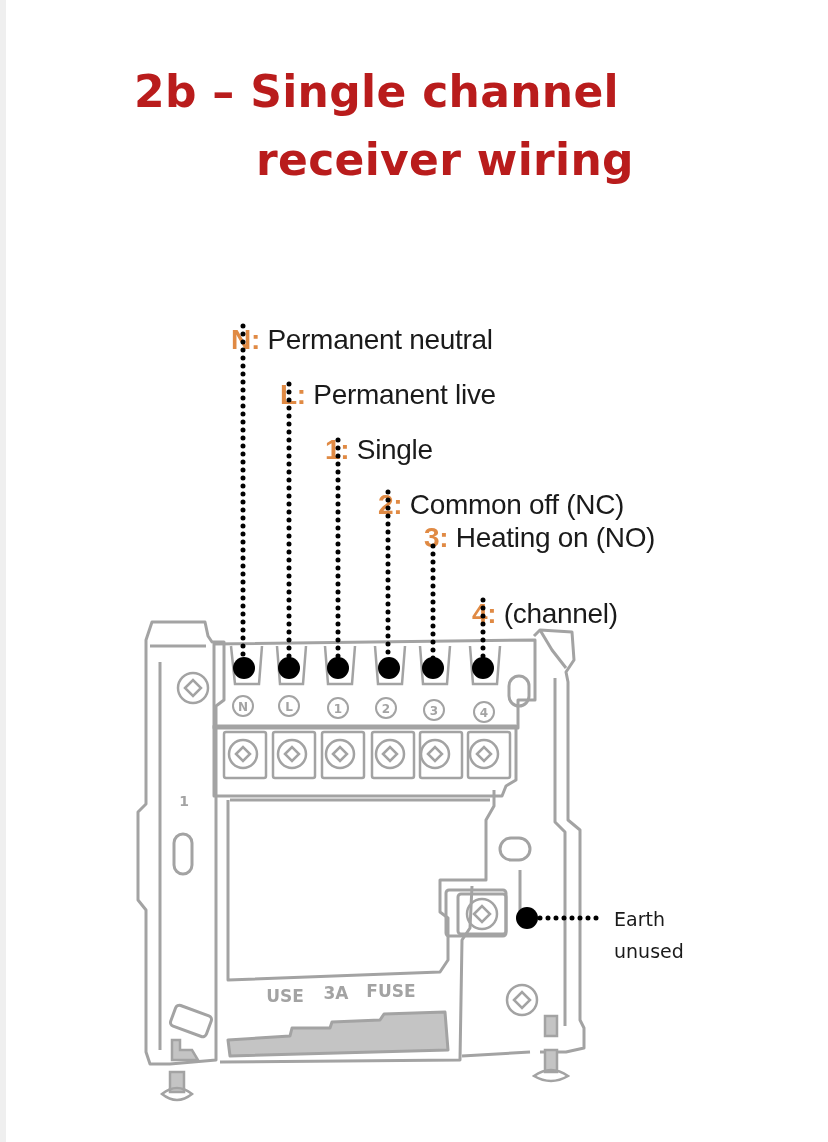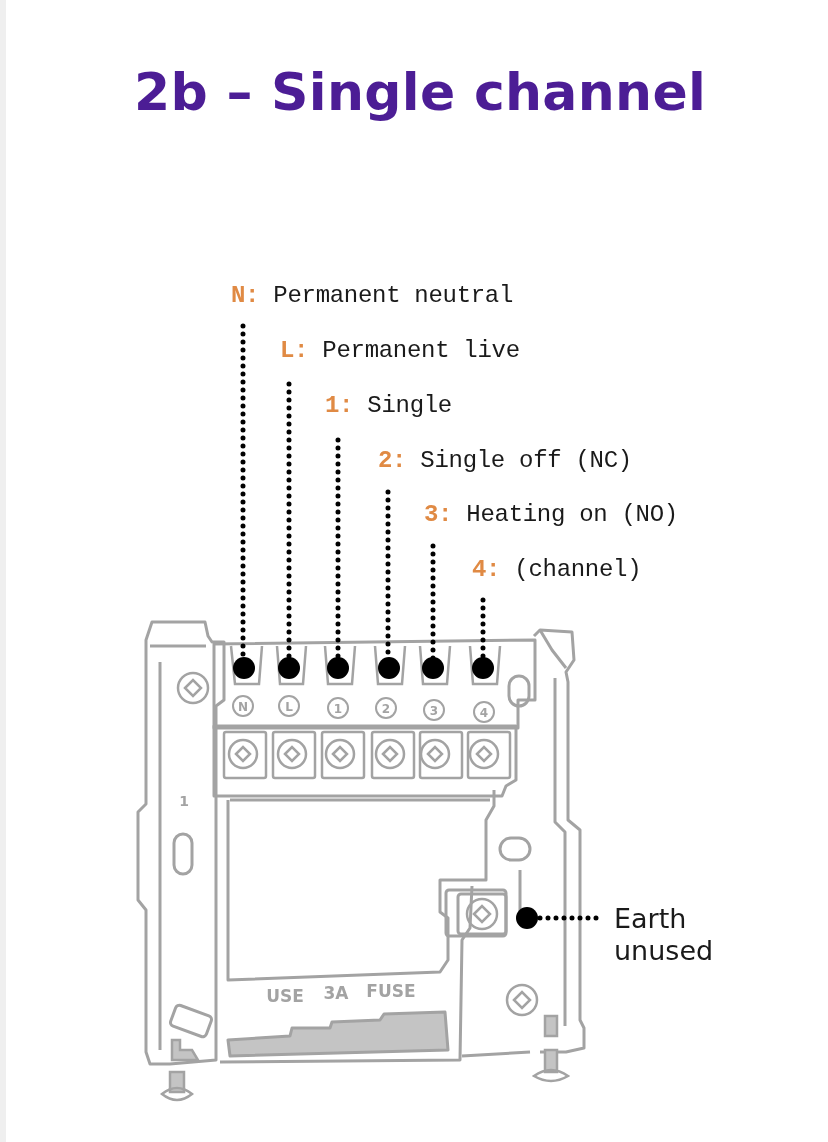--- a/index.html
+++ b/index.html
@@ -4,62 +4,64 @@
 <style>
   html, body { margin: 0; padding: 0; }
   body {
     width: 828px; height: 1142px; position: relative; overflow: hidden;
     background: #ffffff;
     font-family: "DejaVu Sans", sans-serif;
   }
   .left-strip { position: absolute; left: 0; top: 0; width: 6px; height: 1142px; background: #efefef; }
   .title {
     position: absolute; left: 134px; top: 58px;
-    color: #4c1d95; font-weight: bold; font-size: 52px; line-height: 68px;
+    color: #b91c1c; font-weight: bold; font-size: 44px; line-height: 68px;
     letter-spacing: 0.3px;
     font-family: "DejaVu Sans", sans-serif;
   }
   .title .line2 { display: block; padding-left: 122px; }
   .label {
-    position: absolute; font-size: 24px; color: #1a1a1a; white-space: nowrap;
-    font-family: Liberation Mono, monospace; line-height: 30px;
+    position: absolute; font-size: 28px; color: #1a1a1a; white-space: nowrap;
+    font-family: Liberation Sans, sans-serif; line-height: 30px;
     letter-spacing: -0.3px;
+    margin-top: 44px;
   }
   .label .key { color: #e08a44; font-weight: bold; }
-  .earth-label { position: absolute; left: 614px; top: 903px; font-size: 27px; line-height: 32px; color: #1a1a1a; font-family: "DejaVu Sans", sans-serif; }
+  .earth-label { position: absolute; left: 614px; top: 903px; font-size: 19px; line-height: 32px; color: #1a1a1a; font-family: "DejaVu Sans", sans-serif; }
   svg#diagram { position: absolute; left: 0; top: 0; }
   .fuse-text { font-family: "DejaVu Sans", sans-serif; font-weight: bold; font-size: 17px; fill: #a3a3a3; }
   .term-num { font-family: "DejaVu Sans", sans-serif; font-weight: bold; font-size: 12px; fill: #a3a3a3; }
 </style>
 </head>
 <body>
 
 <div class="left-strip"></div>
 
 <div class="title">
   <span>2b – Single channel</span>
+  <span class="line2">receiver wiring</span>
 </div>
 
 <div class="label" style="left:231px; top:281px;">
   <span class="key">N:</span>
   <span>Permanent neutral</span>
 </div>
 <div class="label" style="left:280px; top:336px;">
   <span class="key">L:</span>
   <span>Permanent live</span>
 </div>
 <div class="label" style="left:325px; top:391px;">
   <span class="key">1:</span>
   <span>Single</span>
 </div>
 <div class="label" style="left:378px; top:446px;">
   <span class="key">2:</span>
-  <span>Single off (NC)</span>
-</div>
-<div class="label" style="left:424px; top:500px;">
+  <span>Common off (NC)</span>
+</div>
+<div class="label" style="left:424px; top:479px;">
   <span class="key">3:</span>
   <span>Heating on (NO)</span>
 </div>
 <div class="label" style="left:472px; top:555px;">
   <span class="key">4:</span>
   <span>(channel)</span>
 </div>
 
 <div class="earth-label">
   <div>Earth</div>

